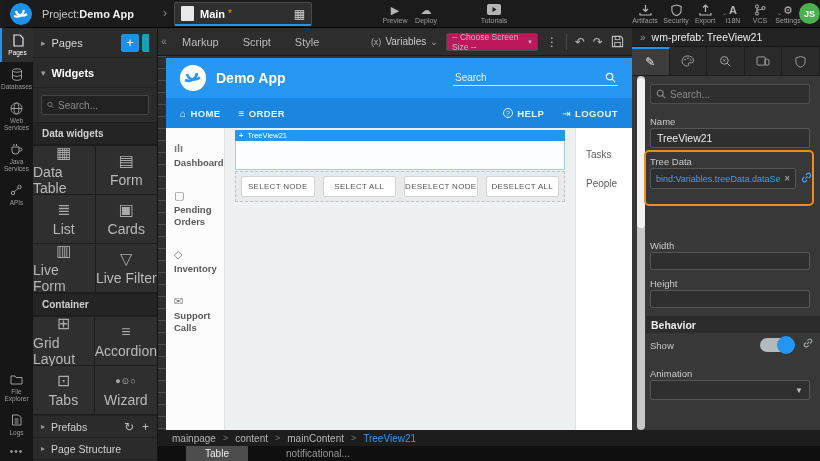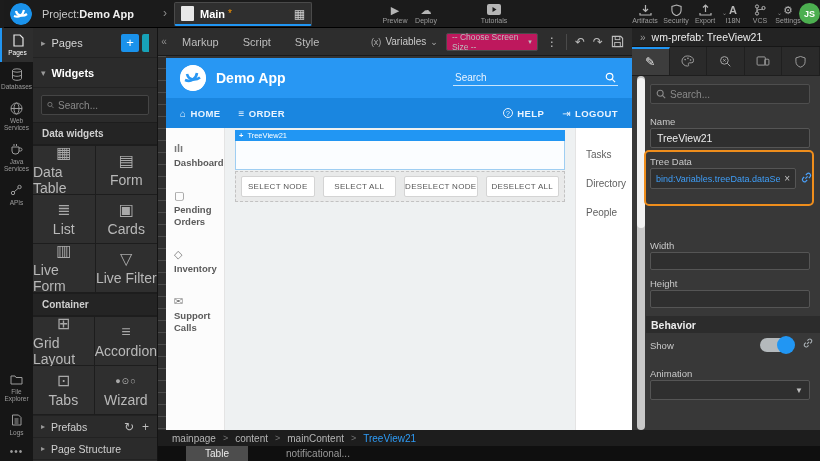--- a/index.html
+++ b/index.html
@@ -452,21 +452,20 @@
         <div class="wm-sel"></div>
         <div class="btn-strip">
           <span class="cv-btn">SELECT NODE</span>
           <span class="cv-btn">SELECT ALL</span>
           <span class="cv-btn">DESELECT NODE</span>
           <span class="cv-btn">DESELECT ALL</span>
         </div>
       </div>
       <div class="app-right">
         <div class="rlink">Tasks</div>
-        <div class="rlink">Directory</div>
         <div class="rlink">People</div>
       </div>
     </div>
   </div>
 </div>
 
 <div id="breadcrumbbar" class="abs">
   <span>mainpage</span>
   <span class="sep">&gt;</span>
   <span>content</span>

